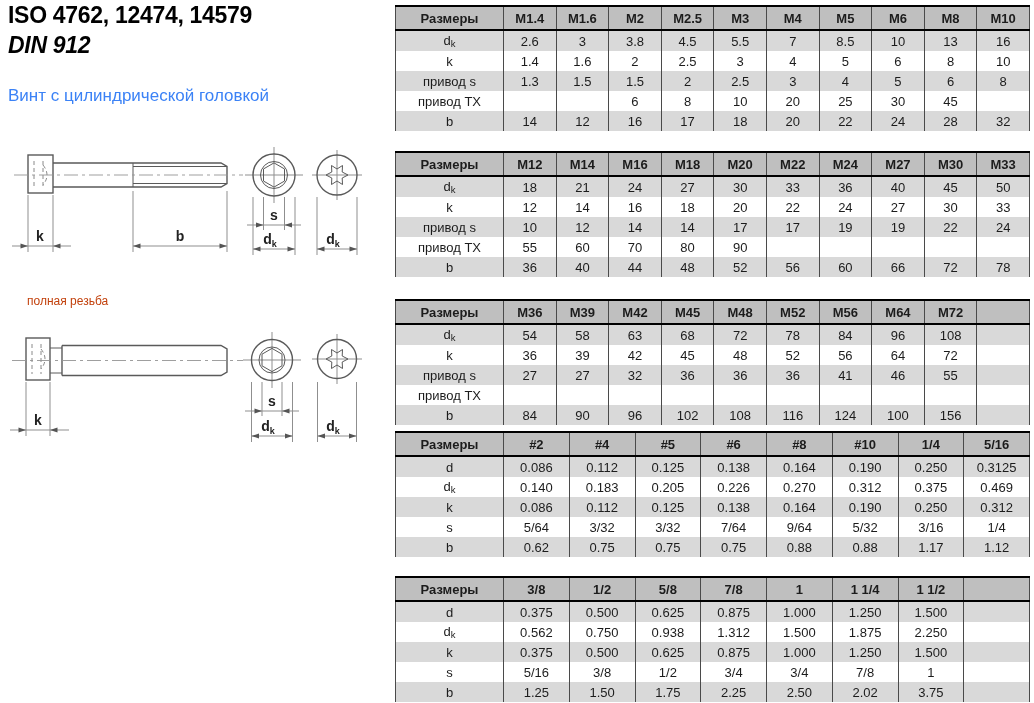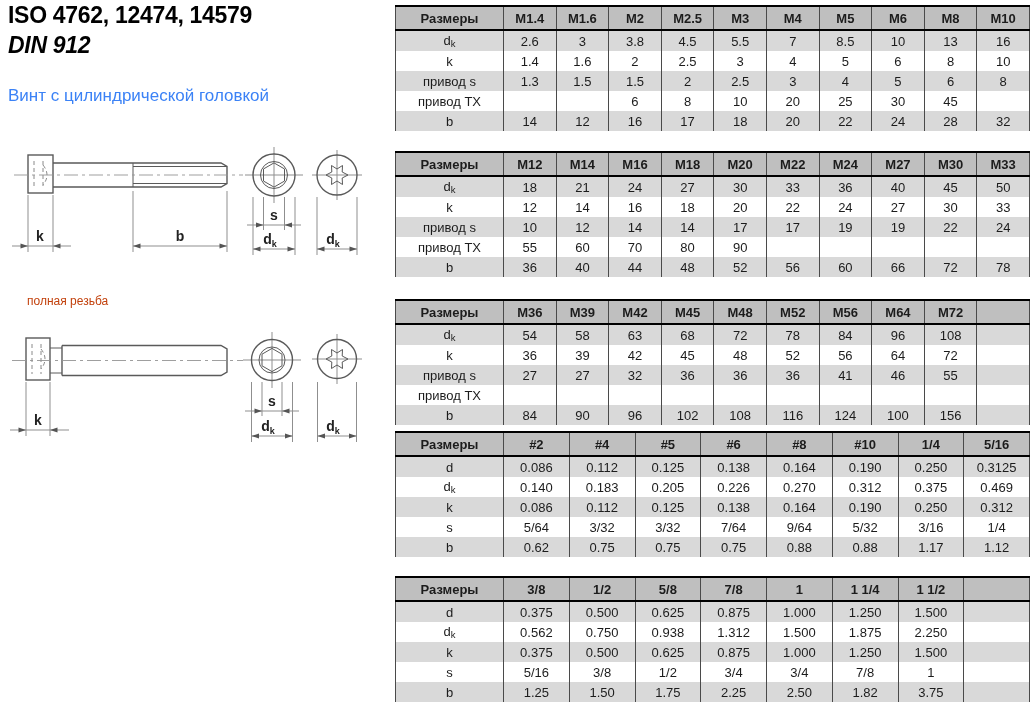--- a/index.html
+++ b/index.html
@@ -510,20 +510,20 @@
           <td>1</td>
           <td></td>
         </tr>
         <tr>
           <td>b</td>
           <td>1.25</td>
           <td>1.50</td>
           <td>1.75</td>
           <td>2.25</td>
           <td>2.50</td>
-          <td>1.82</td>
+          <td>2.02</td>
           <td>3.75</td>
           <td></td>
         </tr>
       </tbody>
     </table>
 
 </div>
 
 </body></html>

